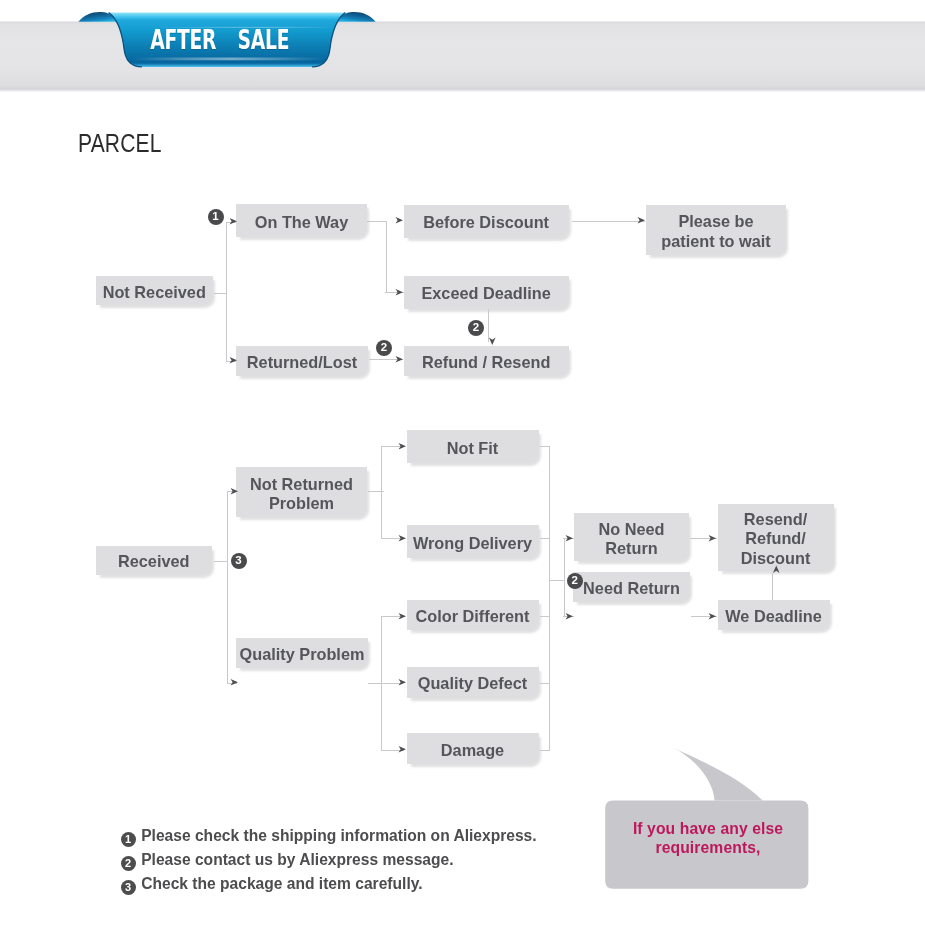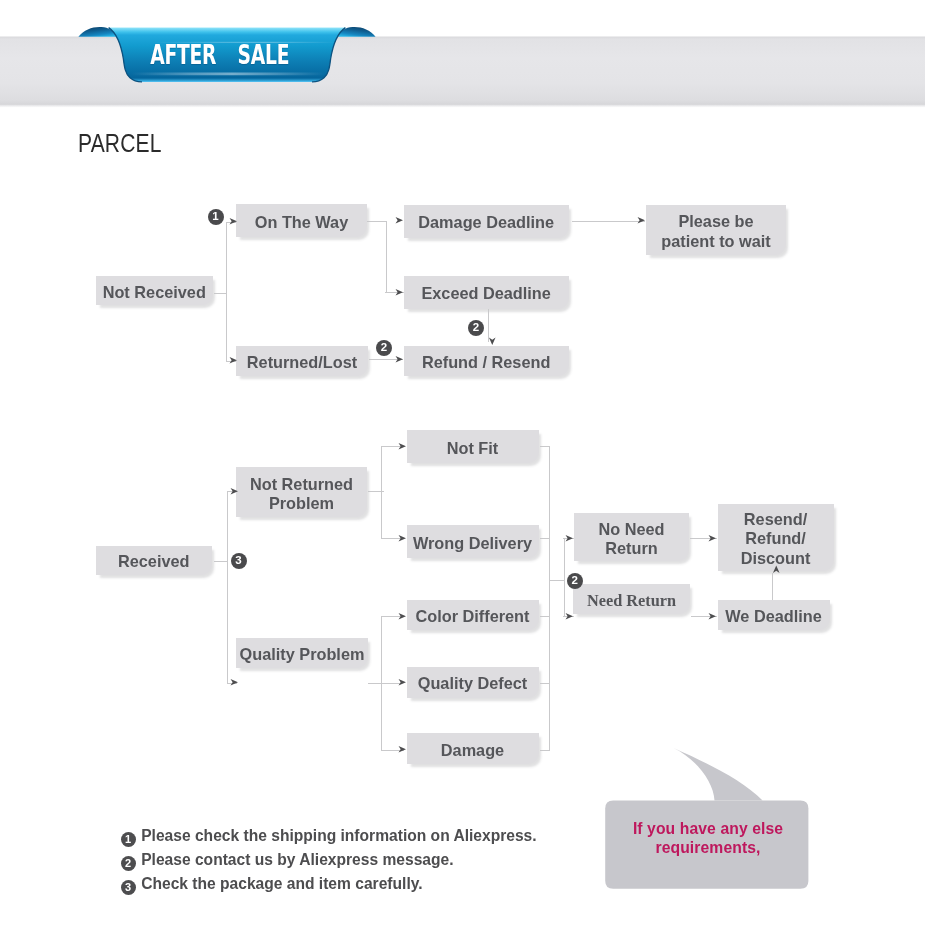--- a/index.html
+++ b/index.html
@@ -1,21 +1,21 @@
 <!DOCTYPE html>
 <html><head>
 <meta charset="utf-8">
 <title>After Sale</title>
 <style>
   html,body{margin:0;padding:0;}
   body{width:925px;height:932px;background:#ffffff;font-family:"Liberation Sans",sans-serif;overflow:hidden;position:relative;}
   #page{position:absolute;left:0;top:0;width:925px;height:932px;background:#fff;}
 
   
-  #header{position:absolute;left:0;top:15px;width:814px;height:110px;}
+  #header{position:absolute;left:0;top:0;width:814px;height:110px;}
   #header svg{position:absolute;left:0;top:0;}
   .banner-text{position:absolute;top:24.5px;left:100px;width:238px;text-align:center;pointer-events:none;
        text-shadow:0 1px 1px rgba(6,60,100,0.35);}
   .banner-word{display:inline-block;font-family:"DejaVu Sans Condensed","DejaVu Sans",sans-serif;
        font-weight:bold;font-size:26px;color:#ffffff;letter-spacing:-0.3px;
        transform:scaleX(0.80);transform-origin:center;}
   .banner-word + .banner-word{margin-left:2px;}
 
   
   #parcel-title{position:absolute;left:78.2px;top:128.8px;font-size:25.8px;color:#2b2b2b;
@@ -140,37 +140,37 @@
       <span class="banner-word">SALE</span>
     </div>
   </div>
 
   <div id="parcel-title">PARCEL</div>
 
   <div id="diagram">
       <div class="nbox" style="left: 96px; top: 276px; width: 116.5px; height: 29px;">Not Received</div>
       <div class="nbox" style="left: 236px; top: 204px; width: 131px; height: 33px;">On The Way</div>
       <div class="nbox" style="left: 236px; top: 345.5px; width: 132px; height: 30px;">Returned/Lost</div>
-      <div class="nbox" style="left: 403.5px; top: 204.5px; width: 165.3px; height: 33px;">Damage Deadline</div>
+      <div class="nbox" style="left: 403.5px; top: 204.5px; width: 165.3px; height: 33px;">Before Discount</div>
       <div class="nbox" style="left: 403.5px; top: 275.5px; width: 165.3px; height: 33px;">Exceed Deadline</div>
       <div class="nbox" style="left: 403.5px; top: 345.5px; width: 165.3px; height: 30px;">Refund / Resend</div>
       <div class="nbox" style="left: 646px; top: 204.5px; width: 140px; height: 50.5px;">Please be
 patient to wait</div>
       <div class="nbox" style="left: 95.5px; top: 545.5px; width: 116.5px; height: 29px;">Received</div>
       <div class="nbox" style="left: 236px; top: 467px; width: 131px; height: 50px;">Not Returned
 Problem</div>
       <div class="nbox" style="left: 236px; top: 638px; width: 132px; height: 30px;">Quality Problem</div>
       <div class="nbox" style="left: 406.5px; top: 430px; width: 132px; height: 33px;">Not Fit</div>
       <div class="nbox" style="left: 406.5px; top: 525px; width: 132px; height: 33px;">Wrong Delivery</div>
       <div class="nbox" style="left: 406.5px; top: 600px; width: 132px; height: 30px;">Color Different</div>
       <div class="nbox" style="left: 406.5px; top: 666.5px; width: 132px; height: 31px;">Quality Defect</div>
       <div class="nbox" style="left: 406.5px; top: 733px; width: 132px; height: 31px;">Damage</div>
       <div class="nbox" style="left: 574px; top: 513px; width: 115px; height: 48px;">No Need
 Return</div>
-      <div class="nbox" style="left: 573px; top: 584px; width: 117px; height: 30px; font-family: Liberation Serif, serif;">Need Return</div>
+      <div class="nbox" style="left: 573px; top: 572px; width: 117px; height: 30px;">Need Return</div>
       <div class="nbox" style="left: 717.5px; top: 600px; width: 112px; height: 30px;">We Deadline</div>
       <div class="nbox" style="left: 717.5px; top: 503.5px; width: 116px; height: 67px;">Resend/
 Refund/
 Discount</div>
       <div class="ln lnh" style="left: 214px; top: 292.5px; width: 12.5px;"></div>
       <div class="ln lnh" style="left: 226px; top: 221.5px; width: 10px;"></div>
       <div class="ln lnh" style="left: 226px; top: 360.5px; width: 10px;"></div>
       <div class="ln lnh" style="left: 367px; top: 220.5px; width: 19px;"></div>
       <div class="ln lnh" style="left: 385px; top: 292px; width: 19px;"></div>
       <div class="ln lnh" style="left: 368.5px; top: 359px; width: 34px;"></div>

